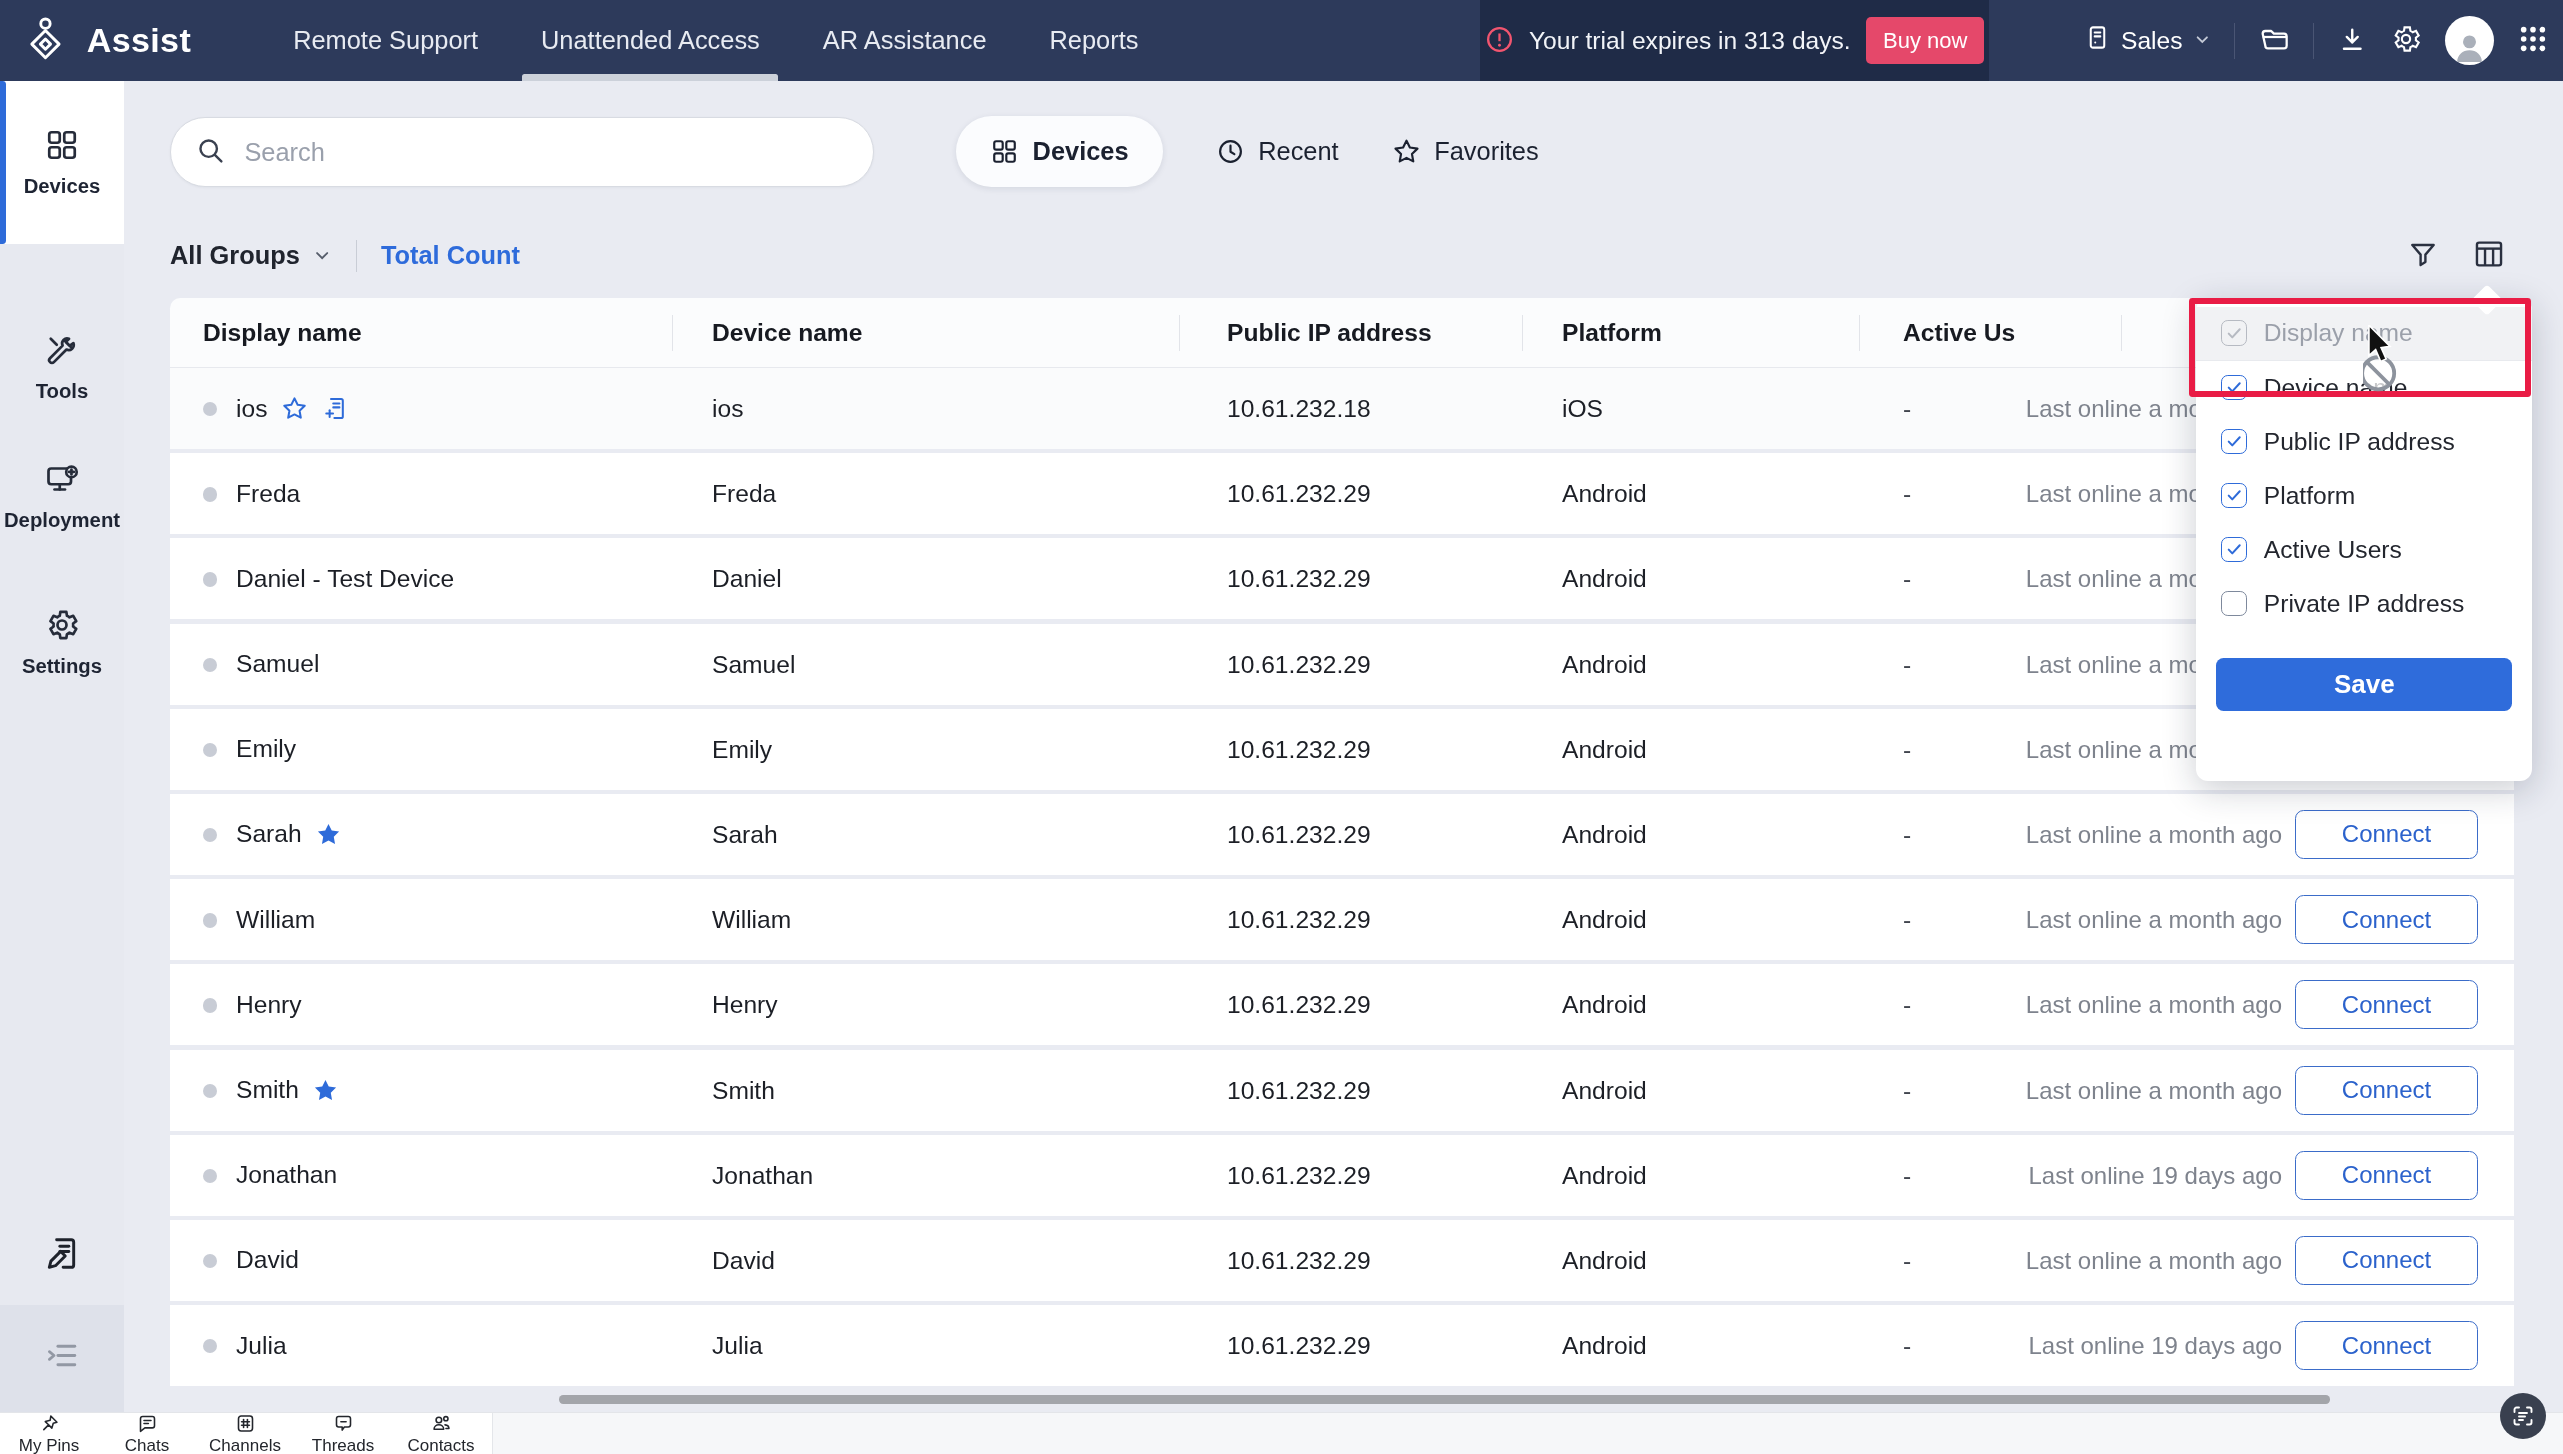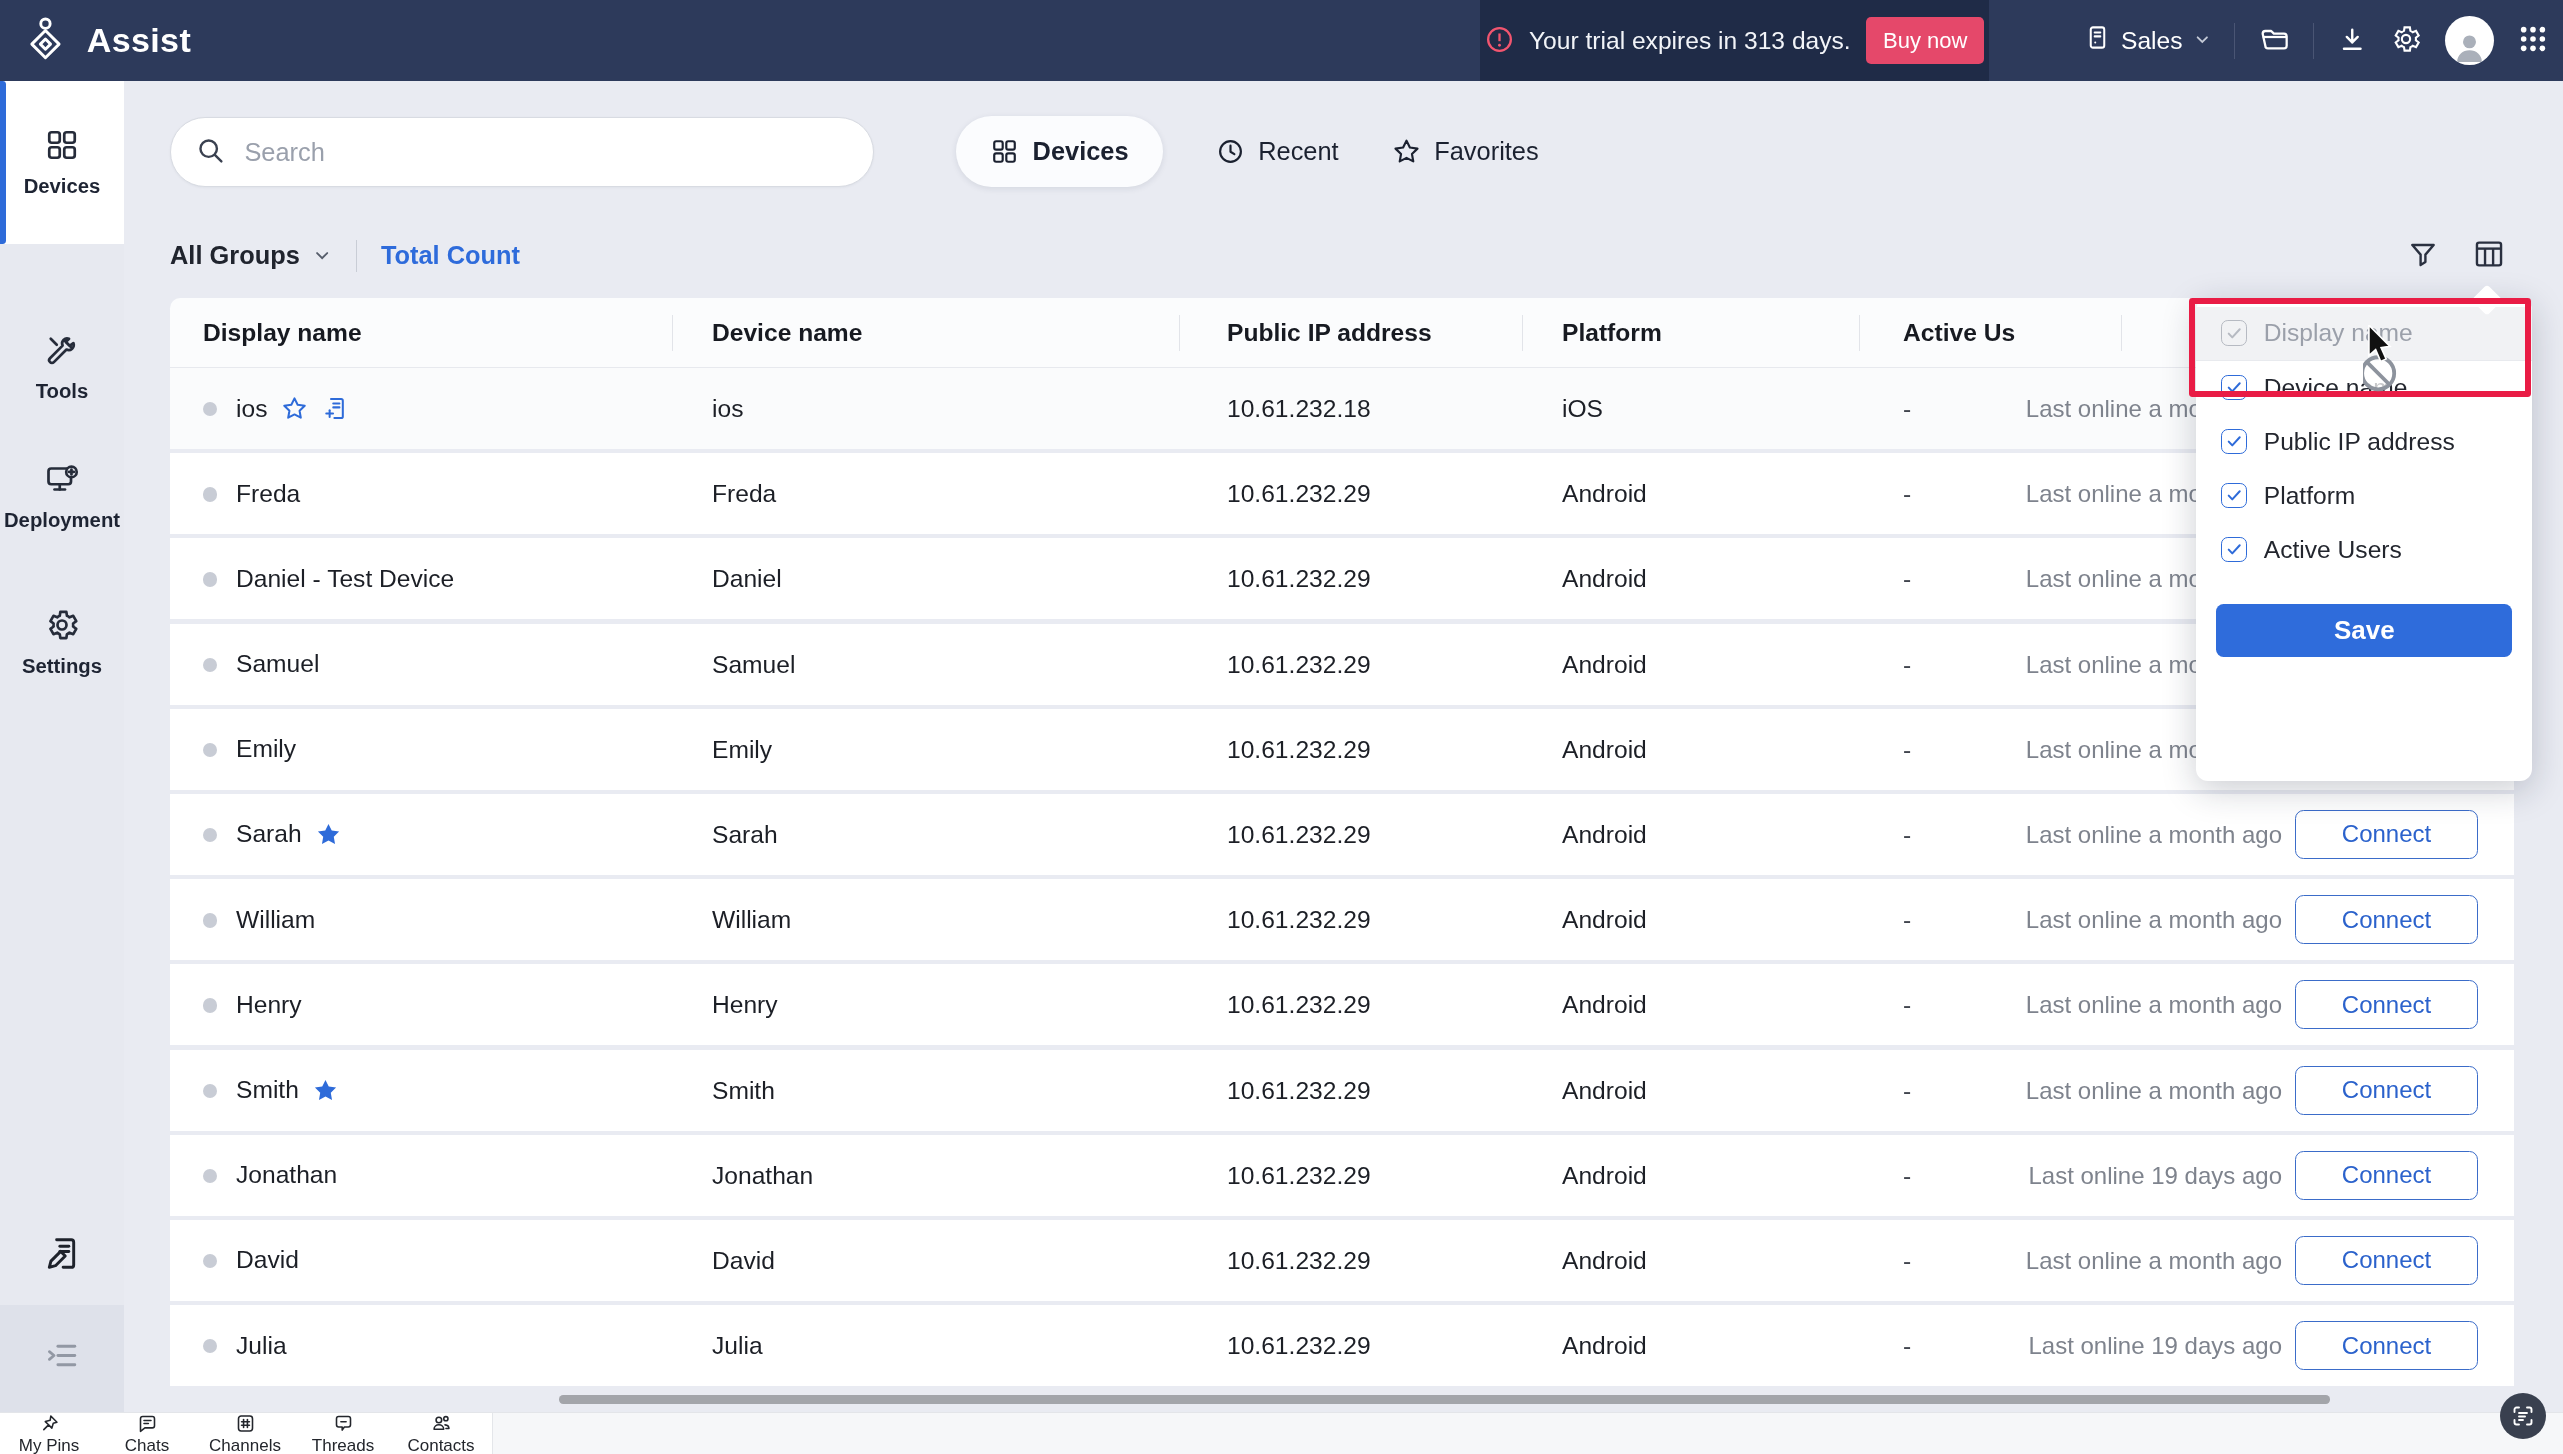--- a/index.html
+++ b/index.html
@@ -87,20 +87,26 @@
   <div id="brand">
     <span>
       <svg width="46" height="46" viewBox="0 0 54 54" fill="none" stroke="#fff" stroke-width="3.4" stroke-linejoin="round">
         <circle cx="24" cy="9" r="5.5"></circle>
         <path d="M24 17 L40 33 L24 49 L8 33 Z"></path>
         <path d="M24 27 L30 33 L24 39 L18 33 Z"></path>
       </svg>
     </span>
     <span class="brand-name">Assist</span>
   </div>
+  <div id="nav-menu">
+      <div class="nav-item">Remote Support</div>
+      <div class="nav-item active">Unattended Access</div>
+      <div class="nav-item">AR Assistance</div>
+      <div class="nav-item">Reports</div>
+    </div>
 
   <div id="trial">
     <span>
       <svg width="29" height="29" viewBox="0 0 24 24" fill="none" stroke="#f2556f" stroke-width="1.9">
           <circle cx="12" cy="12" r="9.4"></circle>
           <line x1="12" y1="7" x2="12" y2="13.4"></line>
           <circle cx="12" cy="16.8" r="1.2" fill="#f2556f" stroke="none"></circle>
         </svg>
     </span>
     <span class="trial-text">Your trial expires in 313 days.</span>
@@ -511,20 +517,24 @@
         <span>Platform</span>
       </div>
       <div class="dd-item">
         <span class="cbx checked">
           <svg width="18.6" height="18.6" viewBox="0 0 24 24" fill="none" stroke="currentColor" stroke-width="1.8" stroke-linecap="round" stroke-linejoin="round">
             <path d="M4.8 12.4l4.6 4.8 9.6-10.4" stroke-width="2.6"></path>
           </svg>
         </span>
         <span>Active Users</span>
       </div>
+      <div class="dd-item">
+        <span class="cbx"></span>
+        <span>Private IP address</span>
+      </div>
     </div>
   <button id="save-btn">Save</button>
 </div>
 <div id="red-rect"></div>
 <div id="drag-cursor">
   <svg width="59" height="78" viewBox="0 0 70 92">
     <circle cx="18" cy="57" r="19" fill="rgba(255,255,255,0.75)" stroke="#8d939d" stroke-width="4.5"></circle>
     <line x1="5" y1="44" x2="31" y2="70" stroke="#8d939d" stroke-width="4.5"></line>
     <path d="M7 0 L7 36 L15 29 L21 43 L27.5 40 L21.5 26.5 L32 25 Z" fill="#111" stroke="#fff" stroke-width="2"></path>
   </svg>

